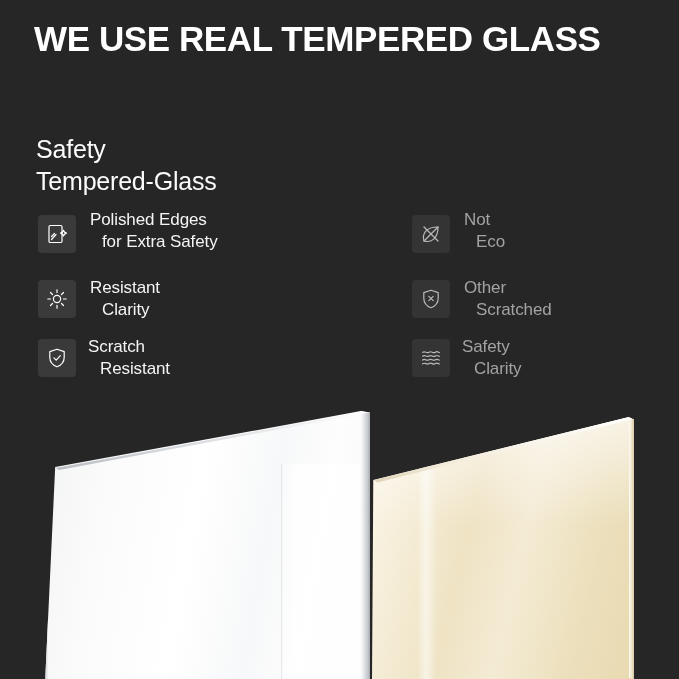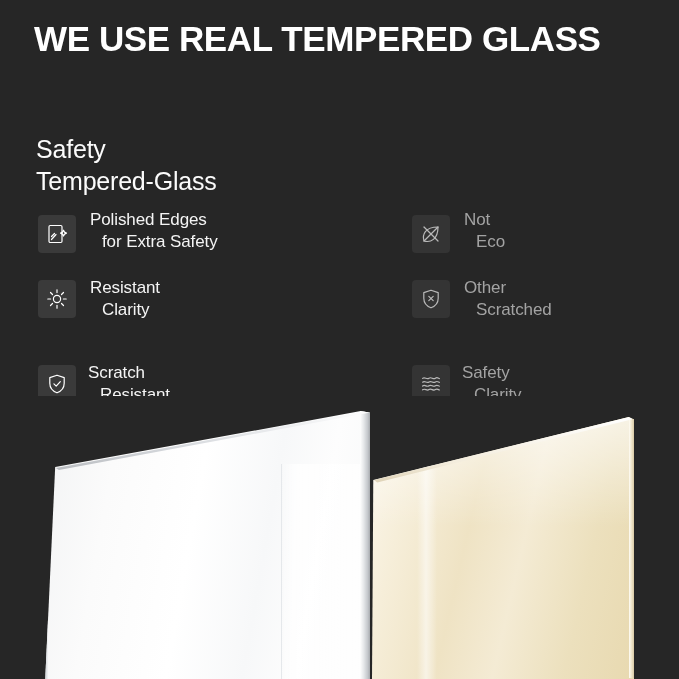--- a/index.html
+++ b/index.html
@@ -49,21 +49,21 @@
     position: absolute;
     display: flex;
     align-items: center;
     gap: 14px;
   }
   .col-left  .feature-row { left: 38px; }
   .col-right .feature-row { left: 412px; }
 
   .row-0 { top: 209px; align-items: flex-end; }
   .row-1 { top: 277px; }
-  .row-2 { top: 362px; gap: 12px; }
+  .row-2 { top: 336px; gap: 12px; }
 
   .icon-tile {
     width: 38px;
     height: 38px;
     border-radius: 4px;
     background: #3a3a3a;
     display: flex;
     align-items: center;
     justify-content: center;
     flex: 0 0 auto;

